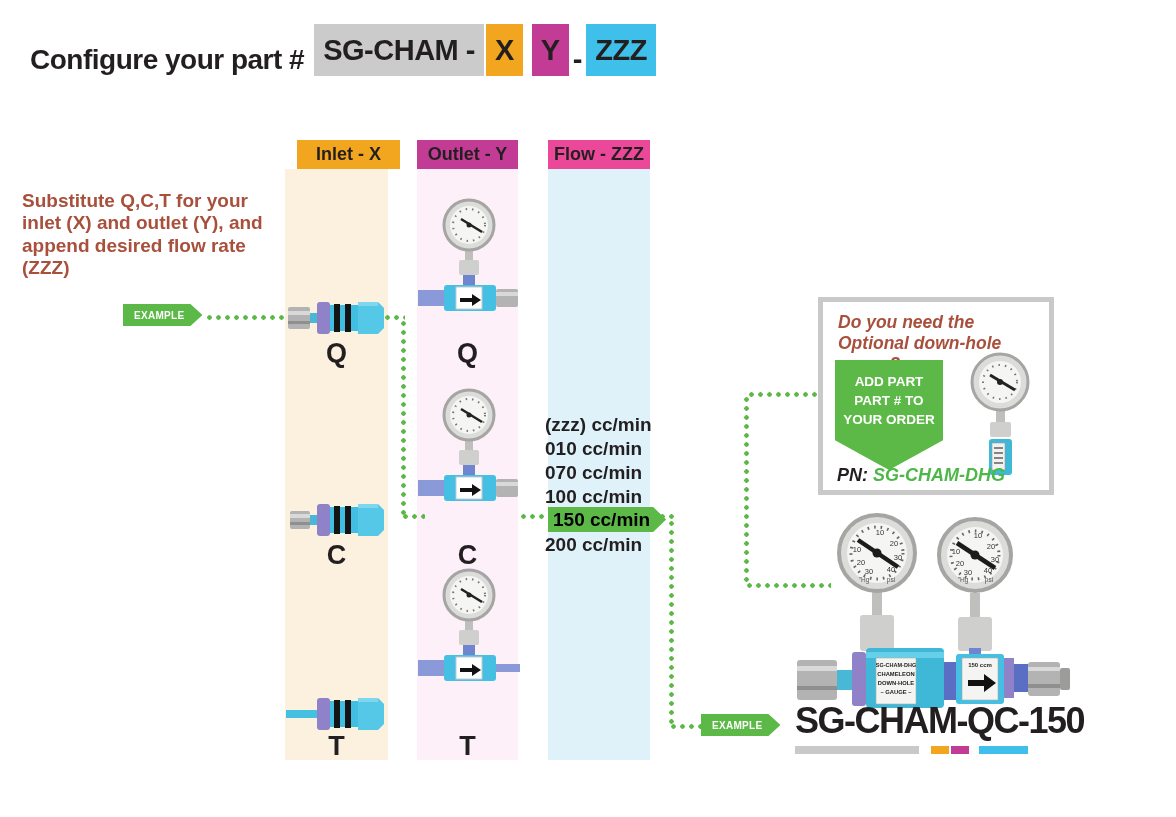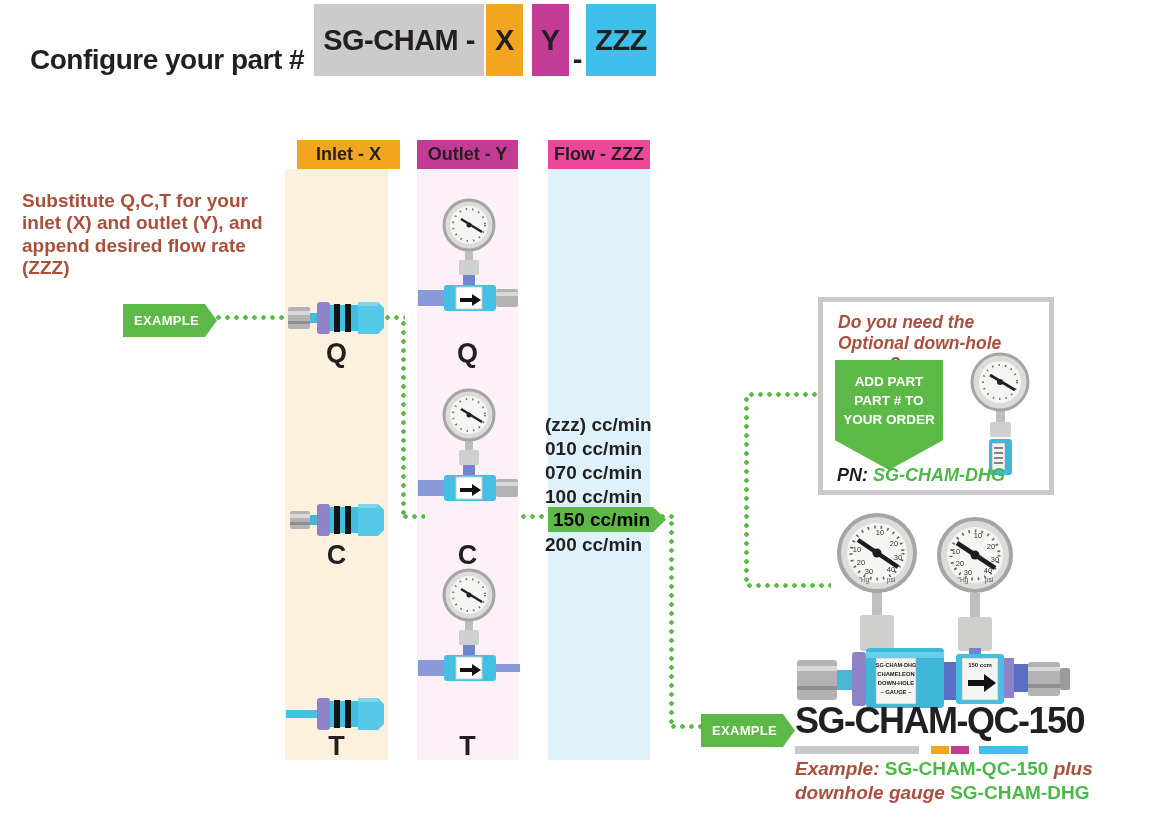--- a/index.html
+++ b/index.html
@@ -2,21 +2,21 @@
 <html><head>
 <meta charset="utf-8">
 <style>
   html,body{margin:0;padding:0;background:#fff;}
   #stage{position:relative;width:1176px;height:817px;background:#ffffff;overflow:hidden;
          font-family:"Liberation Sans",sans-serif;color:#231f20;}
 
   
   .title-row{position:absolute;left:30px;top:36px;display:flex;align-items:flex-end;height:40px;}
   .title-prefix{font-size:28px;font-weight:bold;letter-spacing:-0.5px;margin-right:10px;}
-  .chip{display:inline-flex;align-items:center;height:40px;padding:16px 9px;font-size:29px;
+  .chip{display:inline-flex;align-items:center;height:40px;padding:6px 9px;font-size:29px;
         font-weight:bold;letter-spacing:-0.5px;}
   .chip-base{background:#cbcbcb;}
   .chip-x{background:#f2a51e;margin-left:2px;}
   .chip-y{background:#c23c95;margin-left:9px;}
   .chip-sep{padding:0 4px;font-size:29px;font-weight:bold;}
   .chip-zzz{background:#3ec0ea;margin-top:20px;}
 
   
   .col-header{position:absolute;top:140px;height:29px;display:flex;align-items:center;
               justify-content:center;font-size:18px;font-weight:bold;color:#231f20;}
@@ -28,22 +28,22 @@
   #flow-header{left:548px;width:102px;background:#ec4899;}
   #flow-bg{left:548px;width:102px;background:#dff2fa;}
 
   .opt-letter{position:absolute;font-size:27px;font-weight:bold;text-align:center;color:#231f20;}
 
   
   .instructions{position:absolute;left:22px;top:190px;width:258px;font-size:19px;font-weight:bold;
                 line-height:1.18;color:#a8503c;}
 
   
-  .badge{position:absolute;height:33px;background:#5cb947;color:#fff;font-weight:bold;
-         font-size:13px;display:flex;align-items:center;padding:0 18px 0 11px;letter-spacing:0.3px;
+  .badge{position:absolute;height:22px;background:#5cb947;color:#fff;font-weight:bold;
+         font-size:10px;display:flex;align-items:center;padding:0 18px 0 11px;letter-spacing:0.3px;
          clip-path:polygon(0 0,calc(100% - 12px) 0,100% 50%,calc(100% - 12px) 100%,0 100%);}
   .dots-h{position:absolute;height:5px;background-image:radial-gradient(circle at 2.5px 2.5px,#5cb947 2px,transparent 2.5px);
           background-size:9px 5px;background-repeat:repeat-x;}
   .dots-v{position:absolute;width:5px;background-image:radial-gradient(circle at 2.5px 2.5px,#5cb947 2px,transparent 2.5px);
           background-size:5px 9px;background-repeat:repeat-y;}
 
   
   .flow-opt{position:absolute;left:545px;white-space:nowrap;font-size:19px;font-weight:bold;color:#231f20;}
   .flow-selected{position:absolute;left:548px;top:507px;height:25px;background:#5cb947;color:#000000;
                  font-size:19px;font-weight:bold;display:flex;align-items:center;padding:0 16px 0 5px;
@@ -306,22 +306,14 @@
     <rect x="268" y="160" width="10" height="22" rx="2" fill="#9c9c9a"></rect>
   </svg>
 
   <div class="badge" style="left:701px;top:714px;">EXAMPLE</div>
   <div class="part-number">SG-CHAM-QC-150</div>
   <div class="bar bar-gray"></div>
   <div class="bar bar-orange"></div>
   <div class="bar bar-magenta"></div>
   <div class="bar bar-cyan"></div>
 
-  <div class="caption">
-    <span class="cap-red">Example:</span>
-    <span class="cap-green">SG-CHAM-QC-150</span>
-    <span class="cap-red">plus</span>
-    <br>
-    <span class="cap-red">downhole gauge</span>
-    <span class="cap-green">SG-CHAM-DHG</span>
-  </div>
 
 </div>
 
 </body></html>

